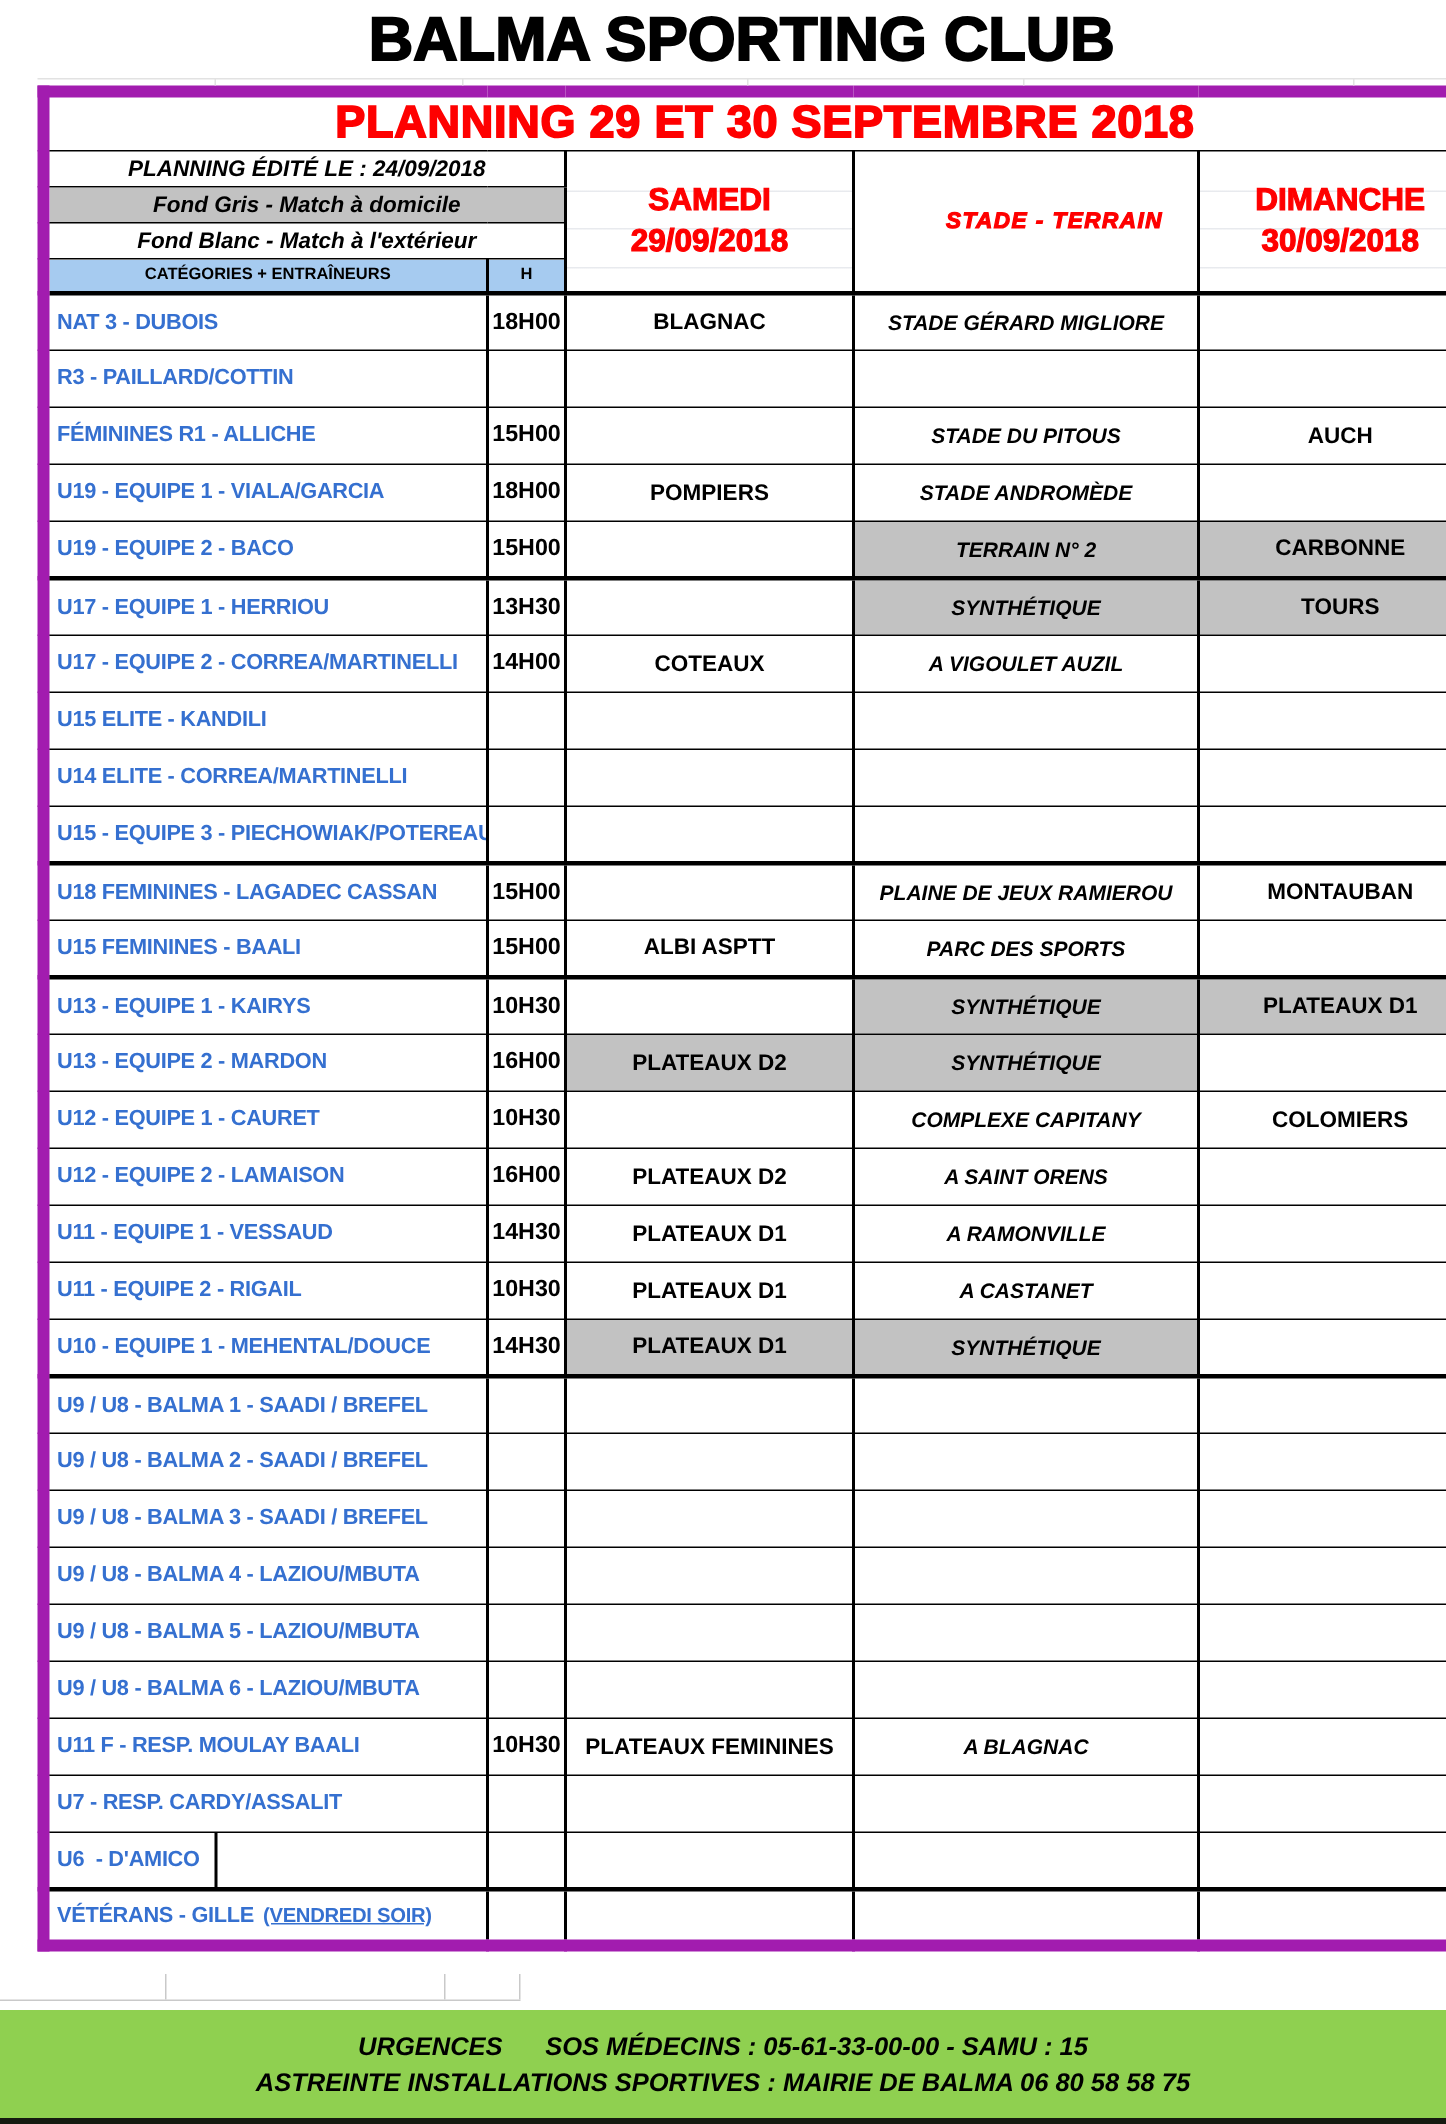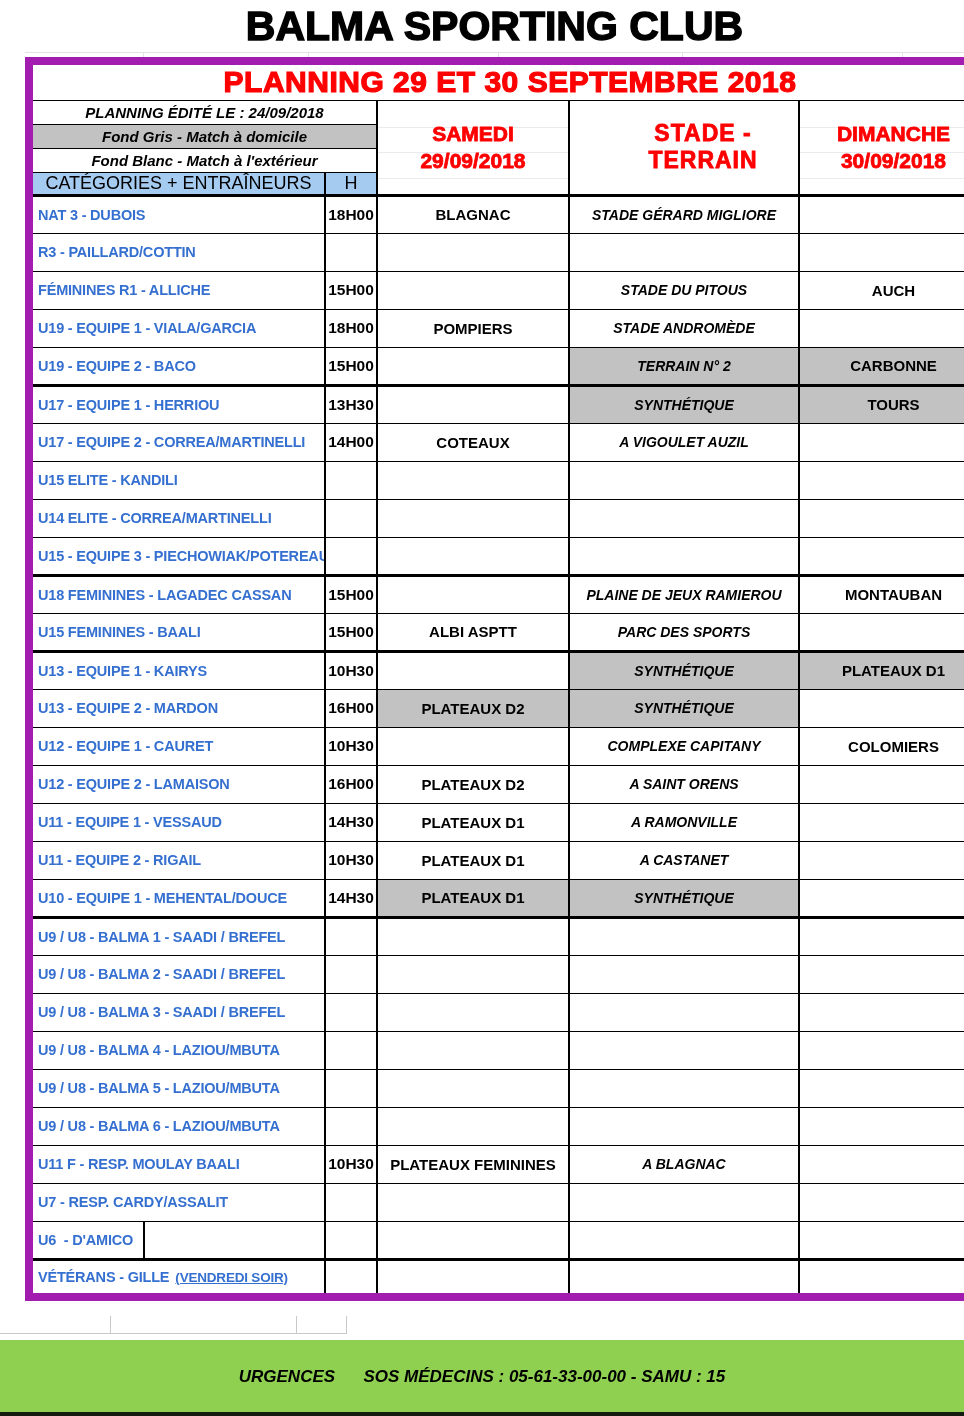--- a/index.html
+++ b/index.html
@@ -18,30 +18,30 @@
 
   
   table.planning { width:962px; border-collapse:collapse; table-layout:fixed; border:8px solid #a21caf; }
   td { border:1px solid #000; border-left-width:2px; border-right-width:2px; overflow:hidden; }
 
   td.banner-cell { height:39px; text-align:center; background:#fff; }
   .banner-text { color:#fe0000; font-weight:bold; font-size:30px; -webkit-text-stroke:1.2px #fe0000; letter-spacing:0.5px; }
 
   td.legend-cell { height:24px; text-align:center; font-weight:bold; font-style:italic; font-size:15px; color:#000; }
   td.legend-gray { background:#c2c2c2; }
-  td.cat-hdr, td.h-hdr { height:23px; background:#a6cbf0; text-align:center; font-weight:normal; font-size:18px; border-bottom-width:3px; }
+  td.cat-hdr, td.h-hdr { height:23px; background:#a6cbf0; text-align:center; font-weight:bold; font-size:11px; border-bottom-width:3px; }
 
   td.day-cell {
     border-bottom-width:3px; text-align:center; vertical-align:middle; background:#fff;
     background-image:linear-gradient(#e8eaee,#e8eaee),linear-gradient(#e8eaee,#e8eaee),linear-gradient(#e8eaee,#e8eaee);
     background-size:100% 1px,100% 1px,100% 1px; background-position:0 26px,0 51px,0 77px; background-repeat:no-repeat;
   }
   td.day-cell.merged { background-image:none; }
   .day-line { color:#fe0000; font-weight:bold; font-size:21px; line-height:27px; -webkit-text-stroke:0.8px #fe0000; }
-  .stade-line { color:#fe0000; font-weight:bold; font-size:23px; -webkit-text-stroke:0.8px #fe0000; letter-spacing:1px;margin-left:38px; }
+  .stade-line { color:#fe0000; font-weight:bold; font-style:italic; font-size:15px; -webkit-text-stroke:0.8px #fe0000; letter-spacing:1px;margin-left:38px; }
 
   tr.data-row td { height:38px; }
   tr.thick td { border-bottom-width:3px; }
   td.c-cat { position:relative; text-align:left; padding-left:5px; color:#3570d0; font-weight:bold; font-size:14.5px; letter-spacing:-0.2px; white-space:nowrap; }
   td.c-h   { text-align:center; font-weight:bold; font-size:15.5px; color:#000; }
   td.c-sam { text-align:center; font-weight:bold; font-size:15px; color:#000; white-space:nowrap; }
   td.c-sta { text-align:center; font-weight:bold; font-style:italic; font-size:14px; color:#000; white-space:nowrap; }
   td.c-dim { text-align:center; font-weight:bold; font-size:15px; color:#000; }
   td.gray  { background:#c2c2c2; }
   .suffix  { text-decoration:underline; margin-left:6px; font-size:13.5px; }
@@ -323,15 +323,16 @@
 
   <div class="gap-lines">
     <span class="v" style="left:110px"></span>
     <span class="v" style="left:296px"></span>
     <span class="v" style="left:346px"></span>
     <span class="h"></span>
   </div>
 
   <div class="footer">
     <div class="footer-line">URGENCES&nbsp;&nbsp;&nbsp;&nbsp;&nbsp;&nbsp;SOS MÉDECINS : 05-61-33-00-00 - SAMU : 15</div>
+    <div class="footer-line">ASTREINTE INSTALLATIONS SPORTIVES : MAIRIE DE BALMA 06 80 58 58 75</div>
   </div>
 
 </div>
 
 </body></html>

